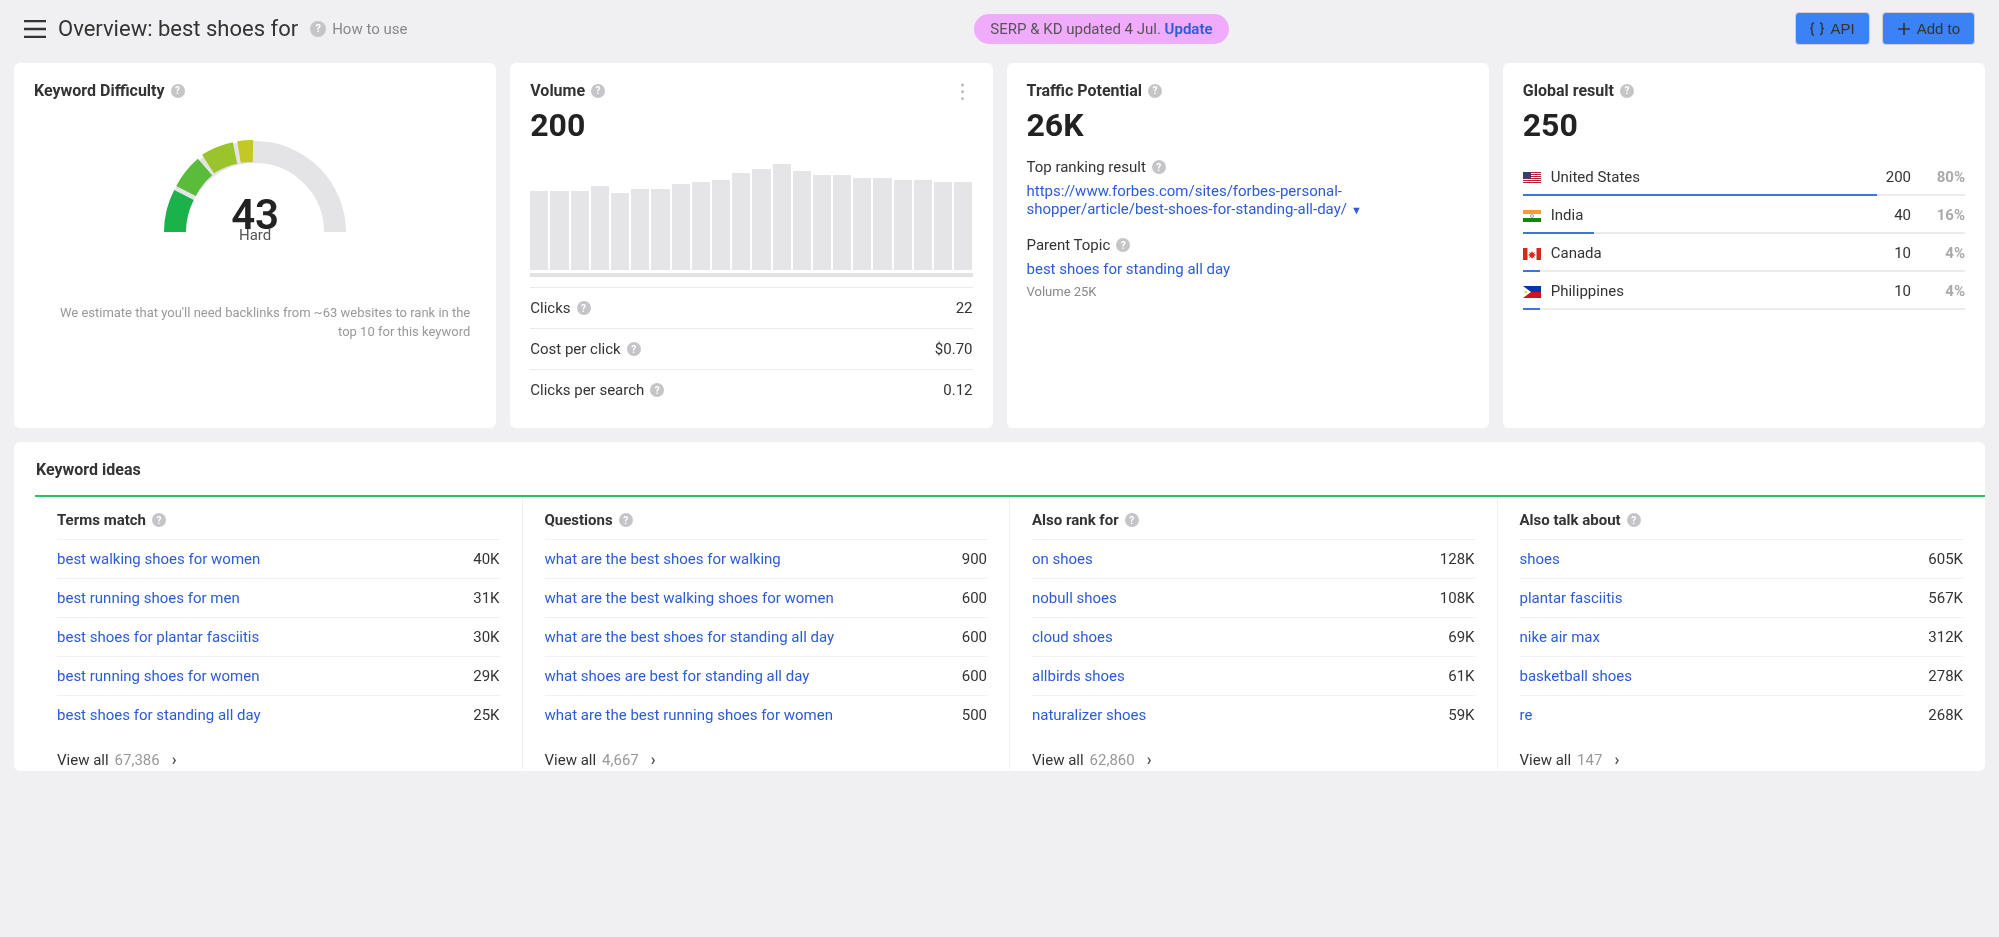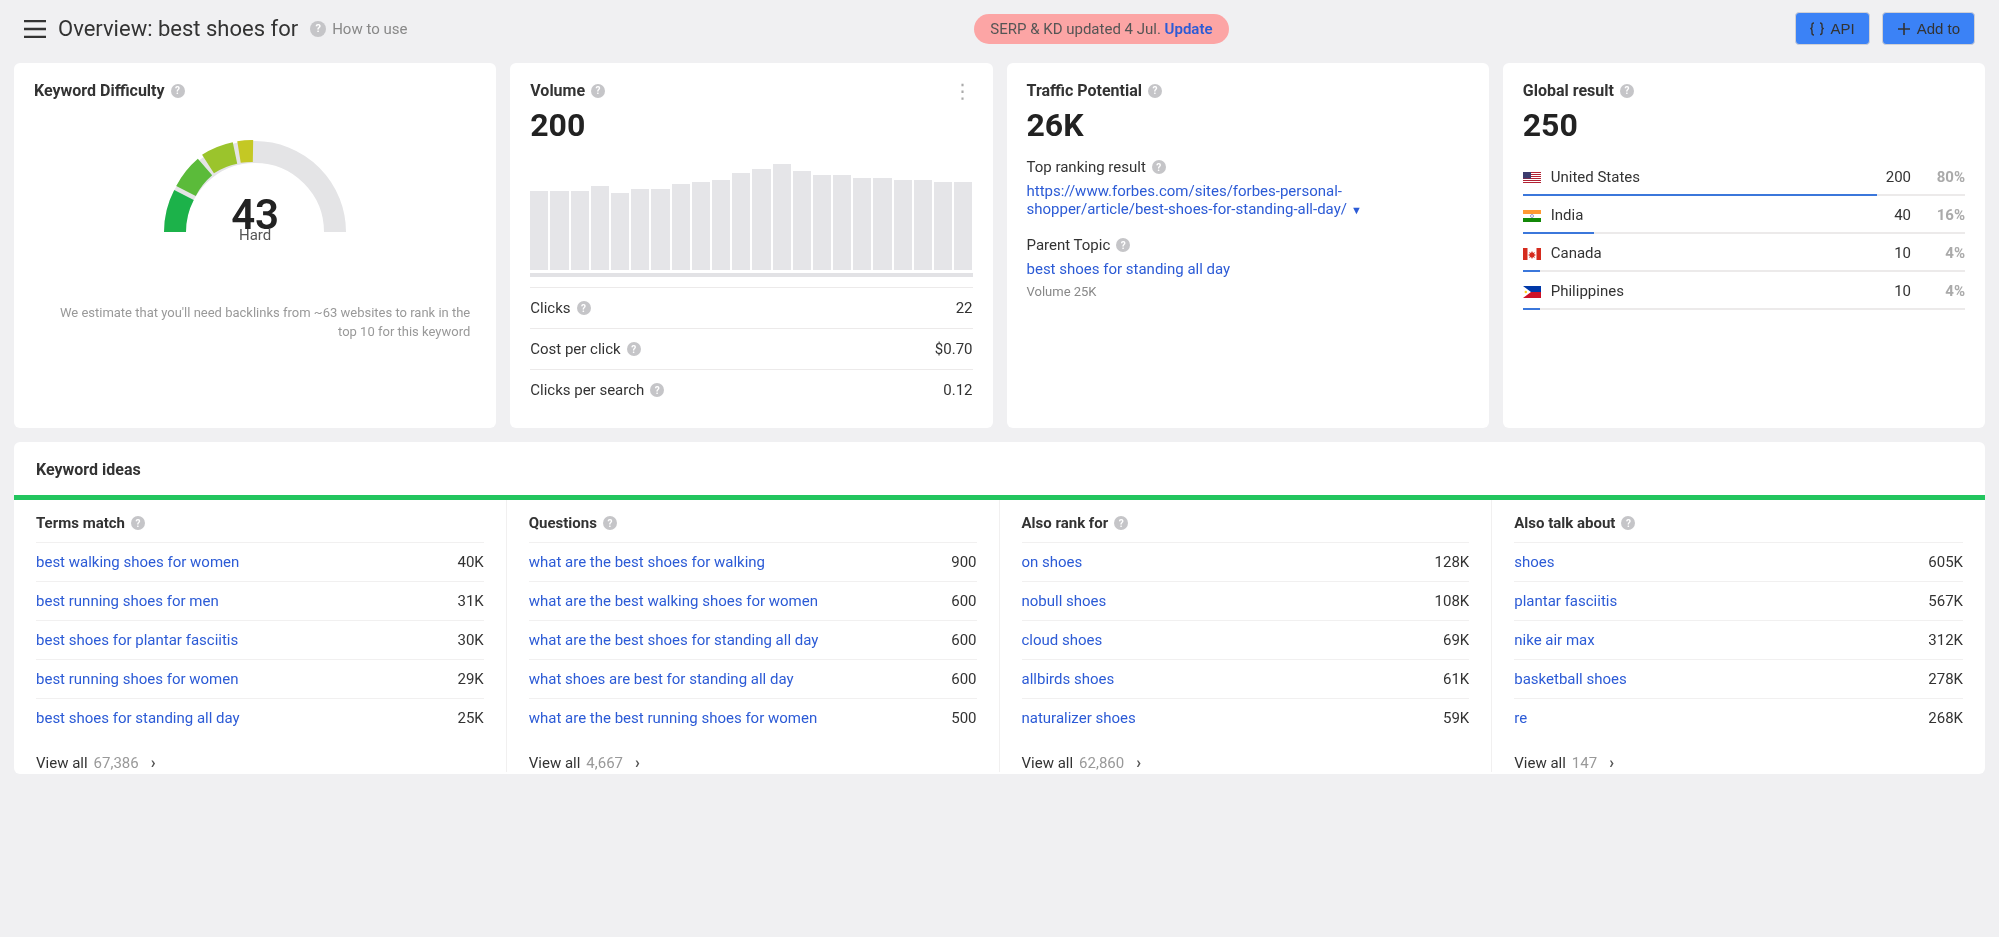--- a/index.html
+++ b/index.html
@@ -6,21 +6,21 @@
 body { font-family: -apple-system, BlinkMacSystemFont, "Segoe UI", Roboto, Arial, sans-serif; background: #f0f0f2; color: #333; font-size: 14px; }
 .page { padding: 0 14px 14px; }
 .header { display: flex; align-items: center; padding: 12px 10px 18px; gap: 12px; }
 .hamburger { cursor: pointer; }
 .hamburger svg { display: block; }
 .title { font-size: 22px; font-weight: 400; color: #333; }
 .how { display: flex; align-items: center; gap: 6px; color: #888; font-size: 15px; cursor: pointer; }
 .help-icon { width: 16px; height: 16px; border-radius: 50%; background: #c5c5c8; color: #fff; display: inline-flex; align-items: center; justify-content: center; font-size: 11px; font-weight: 700; }
 .help-sm { width: 14px; height: 14px; font-size: 10px; }
 .spacer { flex: 1; }
-.pill { background: #fca5a5; border-radius: 20px; padding: 6px 16px; font-size: 15px; color: #555; }
+.pill { background: #f0abfc; border-radius: 20px; padding: 6px 16px; font-size: 15px; color: #555; }
 .pill .upd { color: #2c5bd6; font-weight: 600; cursor: pointer; }
 .hbtn { border: 1px solid #d0d0d4; background: #3b82f6; border-radius: 4px; padding: 7px 14px; font-size: 15px; color: #333; display: inline-flex; align-items: center; gap: 6px; cursor: pointer; }
 .grid4 { display: grid; grid-template-columns: repeat(4, 1fr); gap: 14px; }
 .card { background: #fff; border-radius: 6px; padding: 18px 20px; }
 .card-title { font-size: 16px; font-weight: 700; color: #333; display: flex; align-items: center; gap: 6px; }
 .big-val { font-size: 32px; font-weight: 700; color: #222; margin-top: 6px; }
 .kd-center { display: flex; flex-direction: column; align-items: center; }
 .gauge-wrap { position: relative; width: 200px; height: 150px; margin-top: 12px; }
 .gauge-val { position: absolute; top: 78px; left: 0; right: 0; text-align: center; font-size: 42px; font-weight: 600; color: #222; }
 .gauge-label { position: absolute; top: 114px; left: 0; right: 0; text-align: center; font-size: 15px; color: #555; }
@@ -40,21 +40,21 @@
 .country-row { display: flex; align-items: center; gap: 10px; padding: 10px 0; position: relative; }
 .flag { width: 18px; height: 12px; display: inline-block; flex-shrink: 0; }
 .cname { flex: 1; font-size: 15px; color: #333; }
 .cval { font-size: 15px; color: #333; width: 40px; text-align: right; }
 .cpct { font-size: 15px; color: #aaa; width: 44px; text-align: right; font-weight: bold; }
 .cbar { position: absolute; left: 0; right: 0; bottom: 0; height: 2px; background: #eceaea; }
 .cbar-fill { height: 100%; background: #3b77db; }
 .country-list { margin-top: 14px; }
 .ideas-card { background: #fff; border-radius: 6px; margin-top: 14px; padding: 0 0 2px; }
 .ideas-head { font-size: 16px; font-weight: 700; padding: 18px 22px 16px; }
-.ideas-grid { display: grid; grid-template-columns: repeat(4, 1fr); border-top: 5px solid #22c55e; }
+.ideas-grid { display: grid; grid-template-columns: repeat(4, 1fr); border-top: 2px solid #22c55e; margin-left: 21px; }
 .ideas-col { padding: 14px 22px 0; border-right: 1px solid #f1f0f0; }
 .ideas-col:last-child { border-right: none; }
 .col-title { font-size: 15px; font-weight: 700; color: #333; display: flex; align-items: center; gap: 6px; padding-bottom: 10px; }
 .idea-row { display: flex; justify-content: space-between; align-items: center; padding: 10px 0; border-top: 1px solid #f1f0f0; font-size: 15px; }
 .idea-link { color: #2c5bd6; cursor: pointer; }
 .idea-val { color: #333; }
 .viewall { padding: 16px 0 0; font-size: 15px; color: #333; display: flex; align-items: center; gap: 6px; cursor: pointer; }
 .viewall .cnt { color: #999; }
 .chev { font-size: 16px; color: #555; font-weight: 700; margin-left: 6px; }
 </style>

